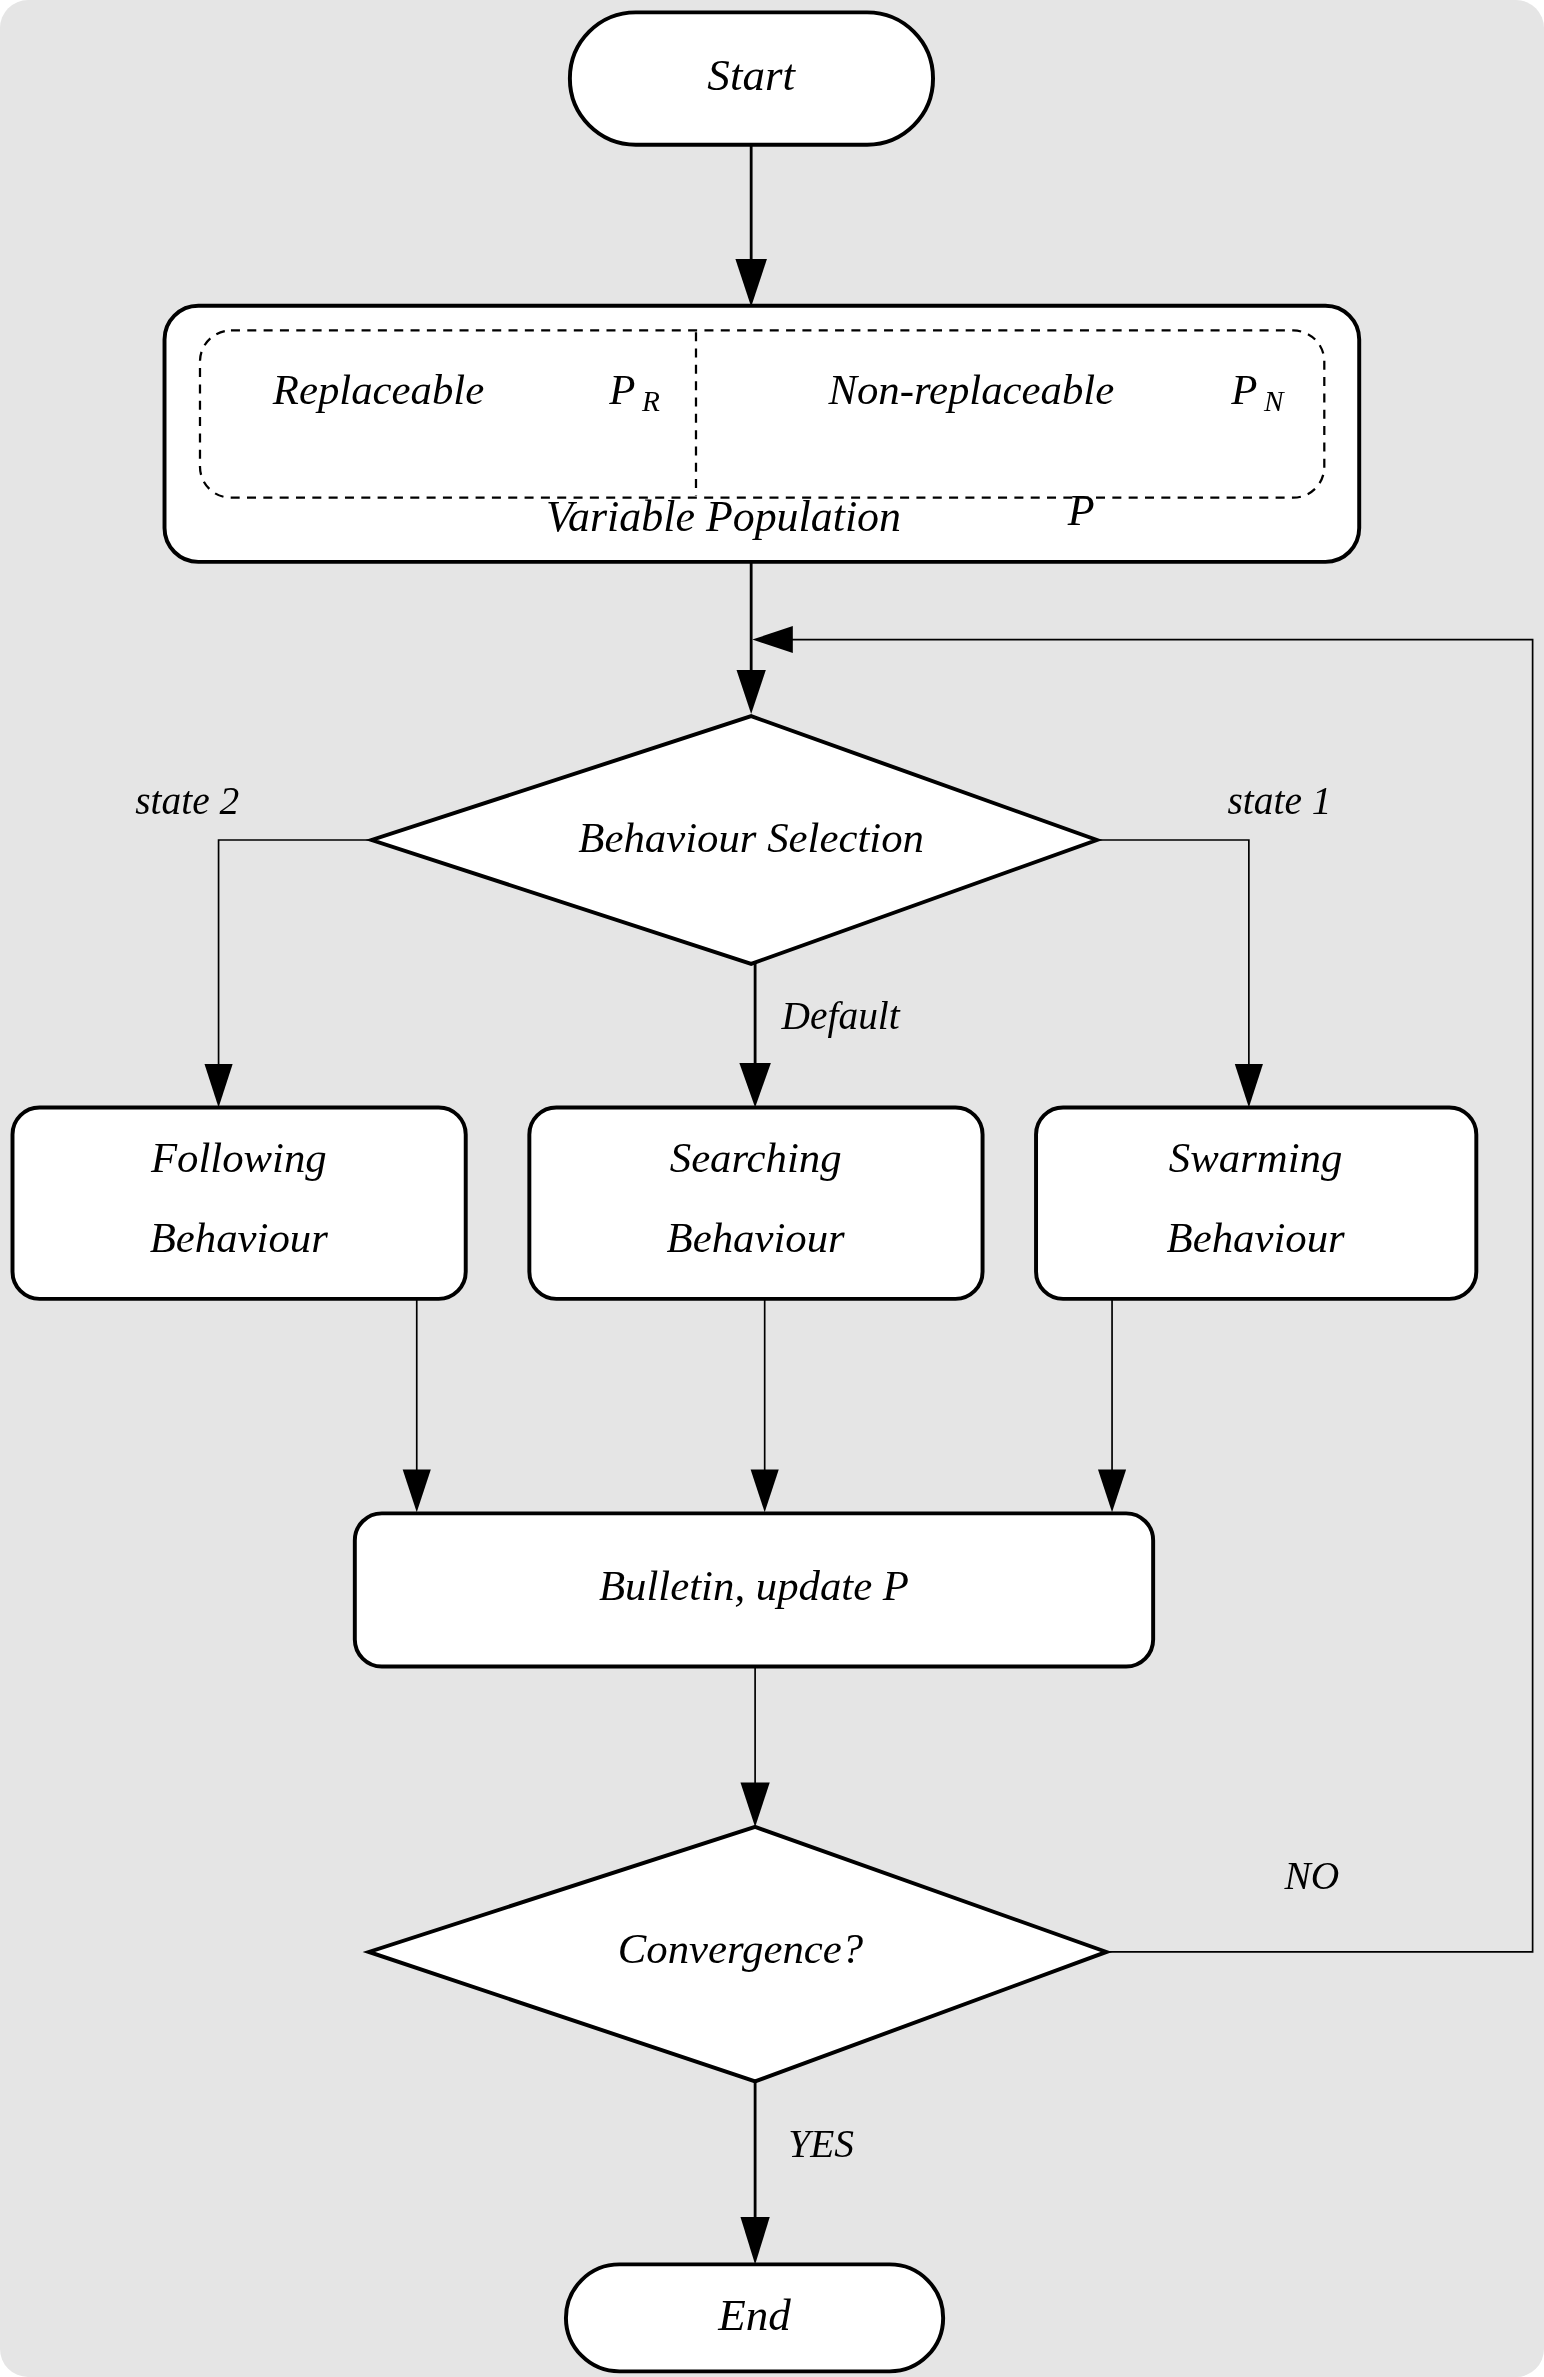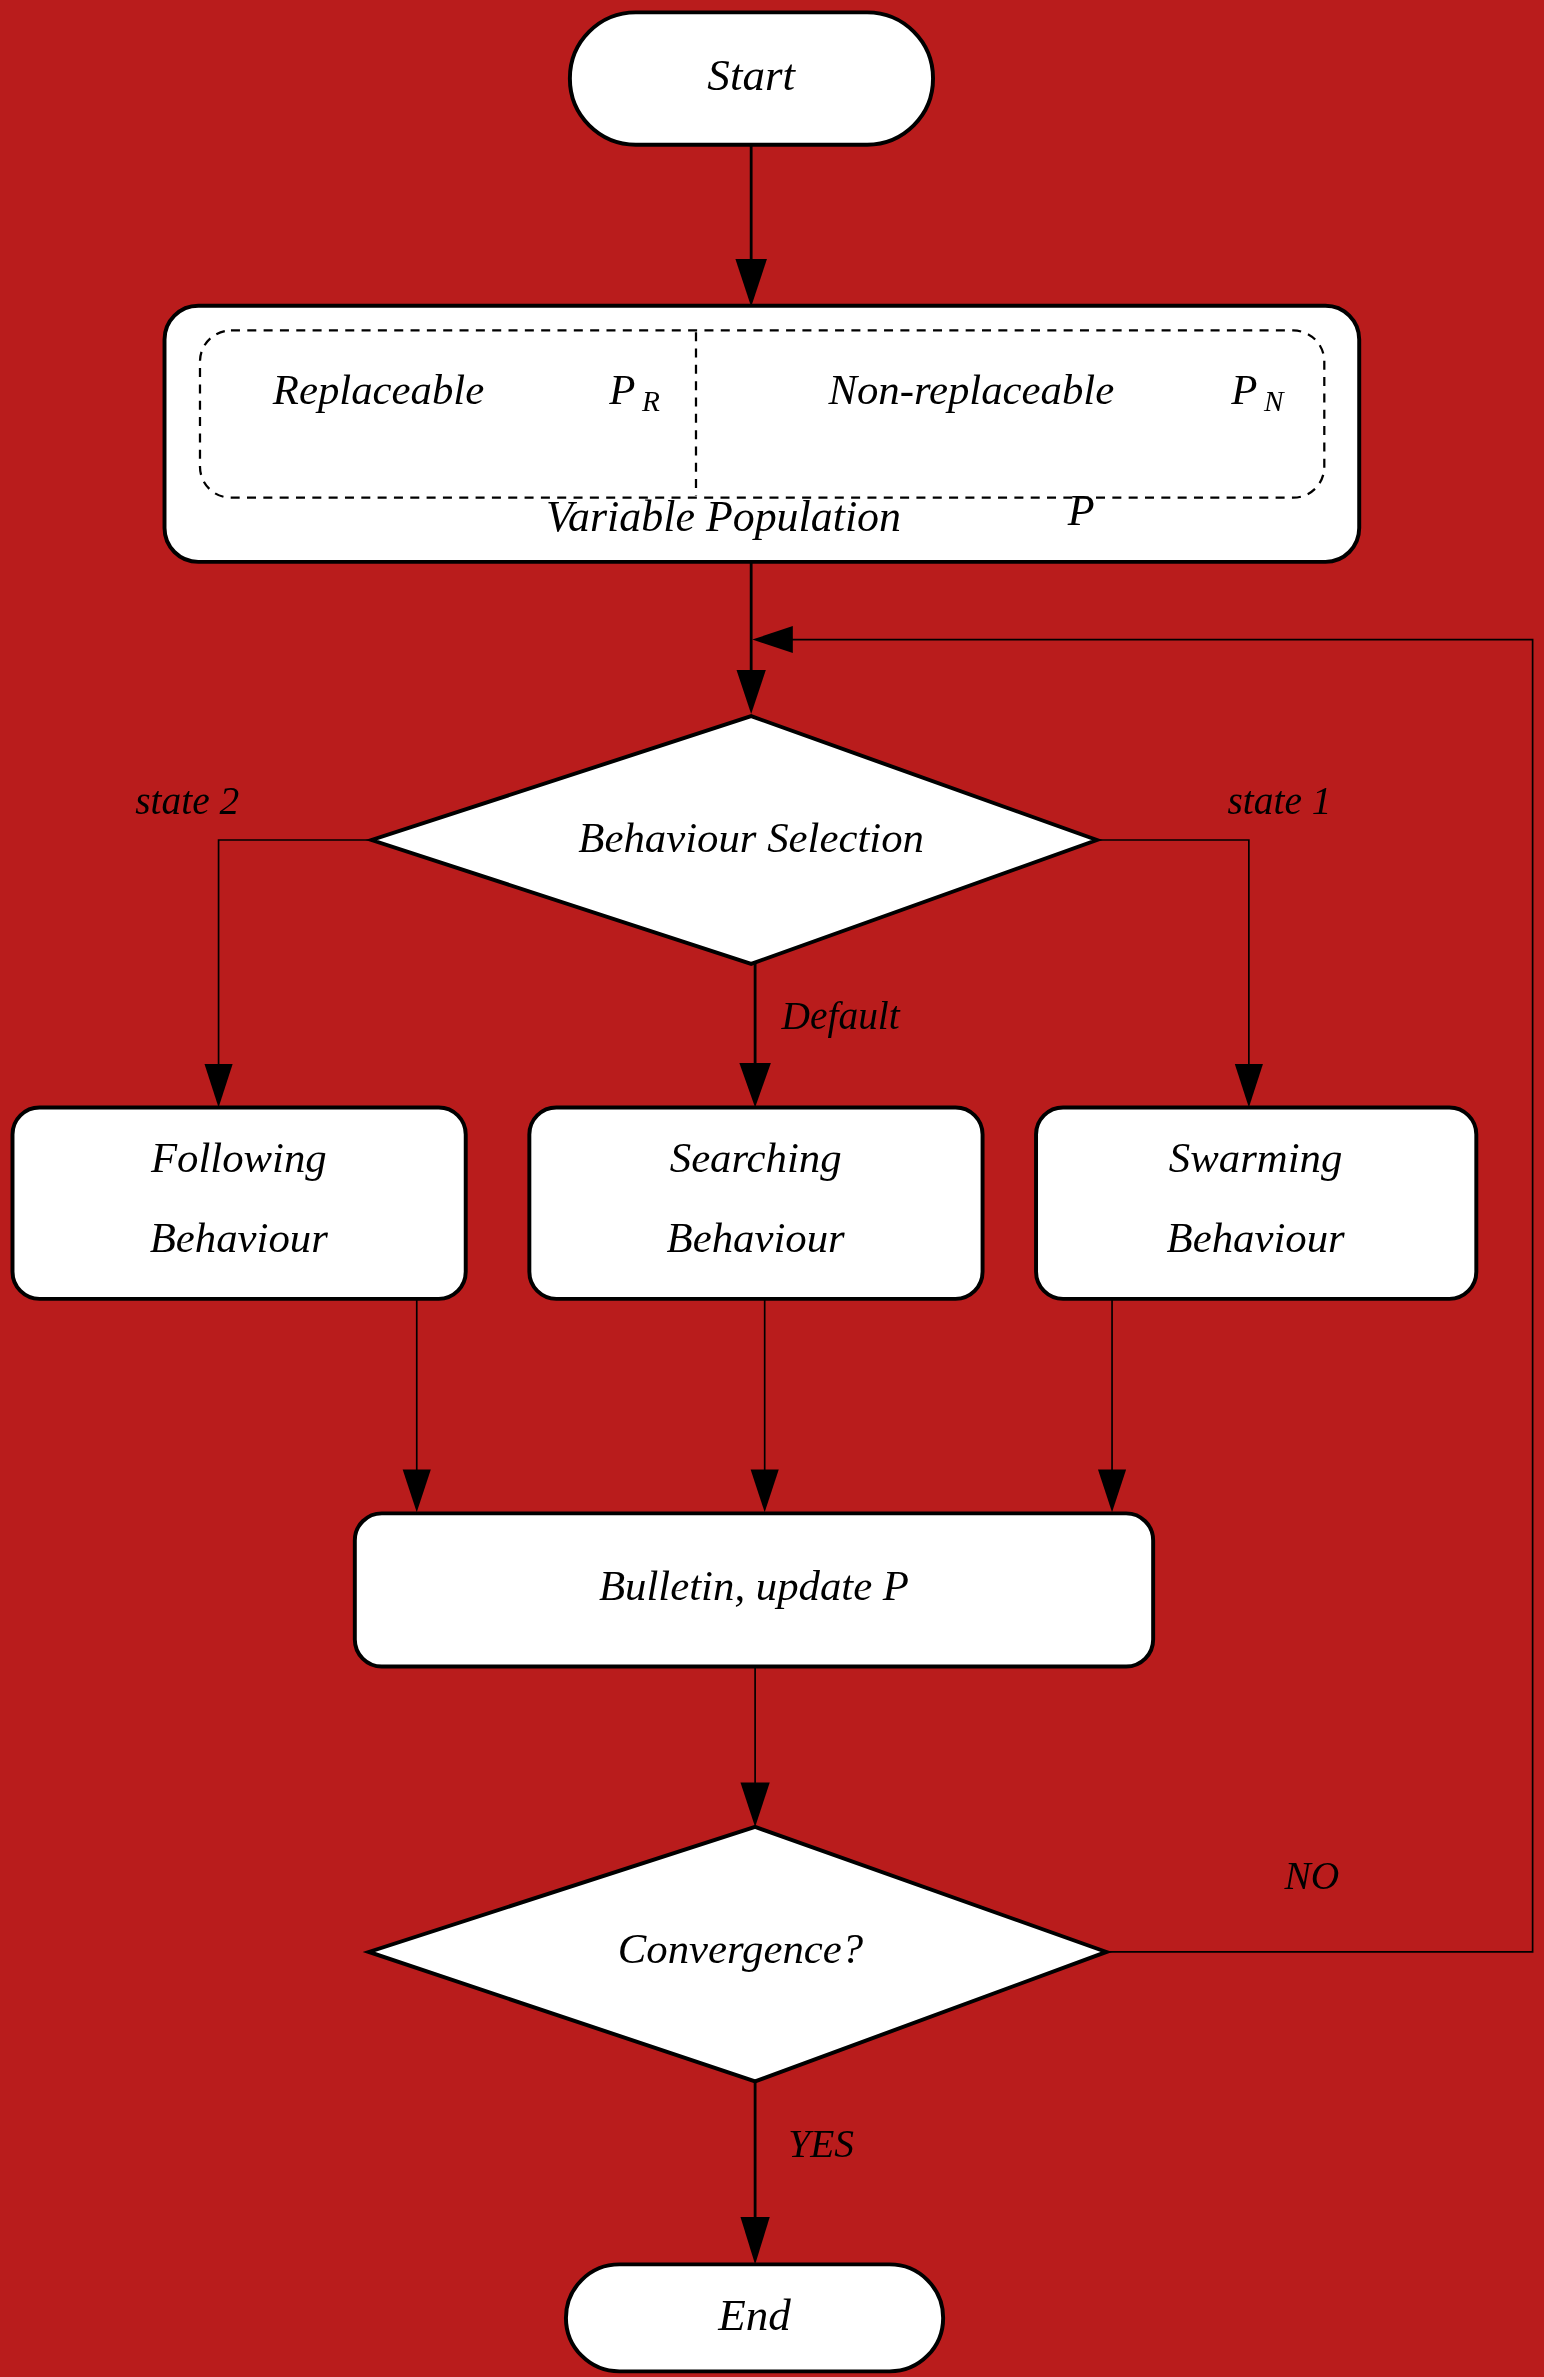--- a/index.html
+++ b/index.html
@@ -8,22 +8,23 @@
     padding: 0;
     background: #ffffff;
   }
   body {
     font-family: "Liberation Serif", "DejaVu Serif", serif;
   }
   #flowchart-root {
     position: relative;
     width: 1544px;
     height: 2377px;
-    background: #b91c1c;
+    background: #e5e5e5;
     overflow: hidden;
+    border-radius: 28px;
   }
   svg#diagram {
     display: block;
     width: 1544px;
     height: 2377px;
   }
   .node-shape {
     fill: #ffffff;
     stroke: #000000;
     stroke-width: 7;

